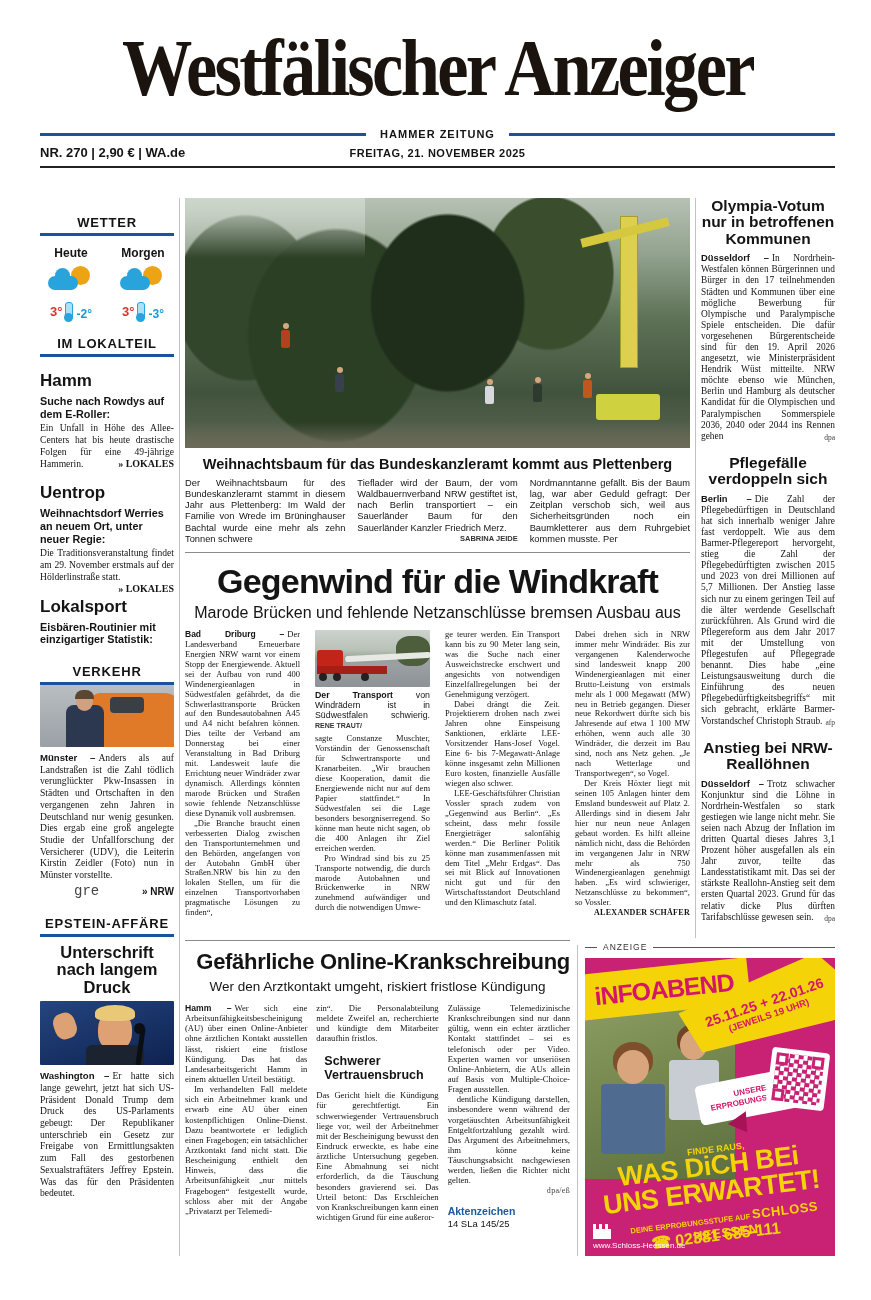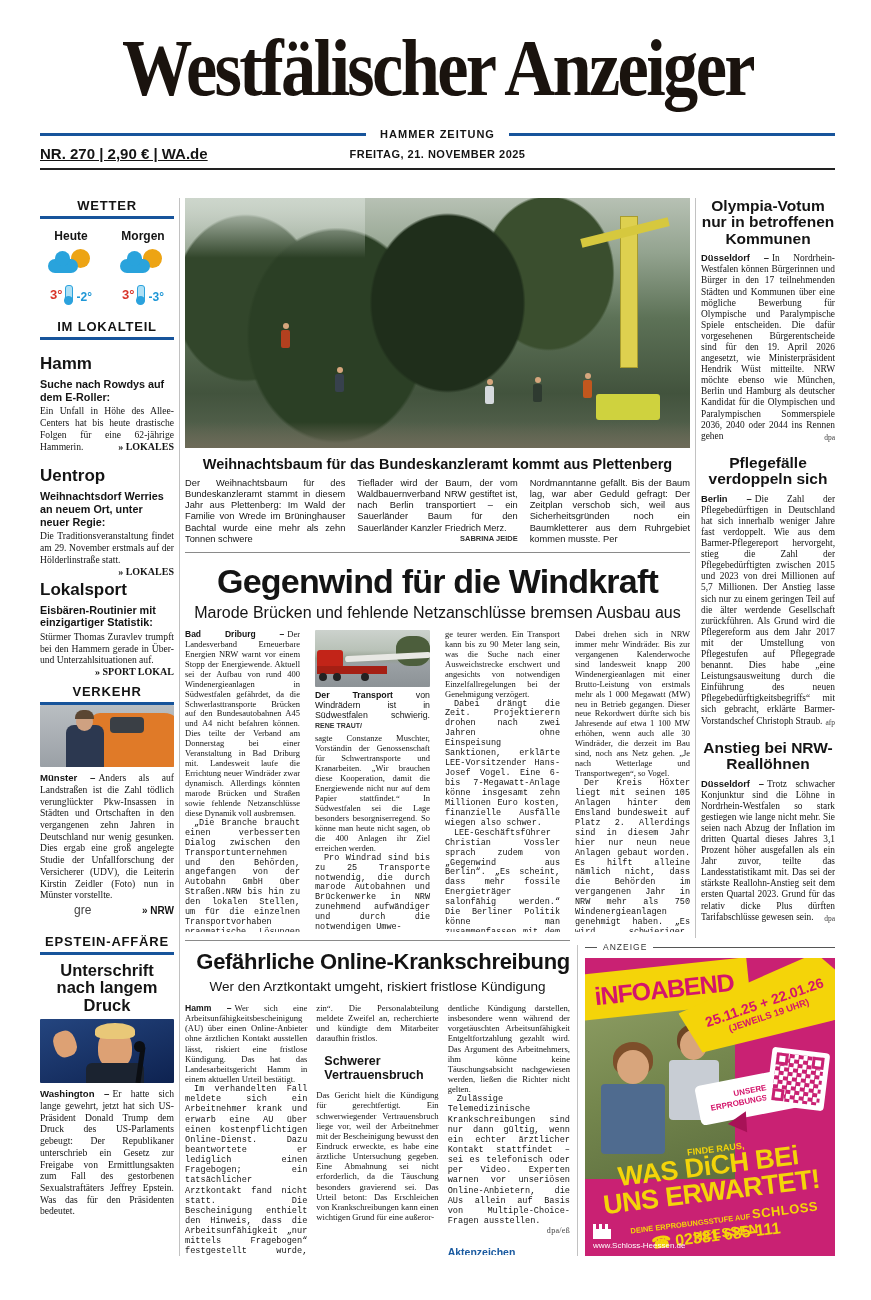--- a/index.html
+++ b/index.html
@@ -7,38 +7,38 @@
         font-family:"Liberation Sans",sans-serif;color:#141414;overflow:hidden;}
   
   .masthead{position:absolute;left:40px;top:28px;width:795px;}
   .mh-title{text-align:center;font-family:"Liberation Serif",serif;font-weight:bold;
             font-size:80px;letter-spacing:-3px;color:#1a130e;line-height:1.0;
             transform:scaleX(.88);transform-origin:center;white-space:nowrap;}
   .mh-row1{display:grid;grid-template-columns:1fr auto 1fr;align-items:center;gap:14px;margin-top:20px;}
   .mh-line{height:3px;background:#17549b;}
   .mh-ed{font-weight:bold;font-size:11px;letter-spacing:1px;}
   .mh-row2{display:grid;grid-template-columns:1fr auto 1fr;align-items:center;margin-top:5px;}
-  .mh-issue{font-weight:bold;font-size:15px;justify-self:start;text-decoration:underline;}
+  .mh-issue{font-weight:bold;font-size:13px;justify-self:start;}
   .mh-date{font-weight:bold;font-size:11px;letter-spacing:.5px;}
   .mh-rule{height:2px;background:#222;margin-top:6px;}
   
   .kick{font-size:13px;font-weight:bold;text-align:center;letter-spacing:.8px;}
   .krule{height:3px;background:#17549b;margin-top:3px;}
   .thinrule{height:1px;background:#8a8a8a;}
   .vsep{position:absolute;width:1px;background:#c2c2c2;}
   .bt{font-family:"Liberation Serif",serif;text-align:justify;}
   .bt p{margin:0;}
-  .bt p + p{text-indent:9px;font-family:Liberation Mono, monospace;}
+  .bt p + p{text-indent:9px;}
   .dl{font-weight:bold;font-family:"Liberation Sans",sans-serif;margin-right:3px;}
   .ref{font-weight:bold;font-size:10px;white-space:nowrap;}
-  .credit{font-size:12px;color:#444;}
+  .credit{font-size:14px;color:#444;font-family:Liberation Mono, monospace;}
   .refrow{display:flex;justify-content:space-between;align-items:baseline;margin-top:2px;}
   .byline{font-size:8px;font-weight:bold;text-align:right;letter-spacing:.3px;}
   
-  .leftcol{position:absolute;left:40px;top:198px;width:134px;height:1060px;overflow:hidden;}
+  .leftcol{position:absolute;left:40px;top:215px;width:134px;height:1060px;overflow:hidden;}
   .wx-row{display:flex;justify-content:space-between;margin-top:10px;}
   .wx-day{width:62px;text-align:center;}
   .wx-label{font-weight:bold;font-size:12px;}
   .wx-icon{position:relative;height:36px;margin-top:4px;}
   .sun{position:absolute;left:31px;top:2px;width:19px;height:19px;border-radius:50%;background:#eda414;}
   .cloud{position:absolute;left:8px;top:12px;width:30px;height:14px;border-radius:10px;background:#29a3dc;}
   .cloud::before{content:"";position:absolute;left:7px;top:-8px;width:15px;height:15px;border-radius:50%;background:#29a3dc;}
   .wx-temps{display:flex;align-items:center;justify-content:center;gap:3px;margin-top:2px;}
   .hi{color:#d8342a;font-weight:bold;font-size:13px;}
   .lo{color:#1f97d6;font-weight:bold;font-size:12px;position:relative;top:3px;}
@@ -198,33 +198,32 @@
       </div>
     </div>
 
     <div style="margin-top:16px;">
       <div class="kick">IM LOKALTEIL</div>
       <div class="krule"></div>
 
       <div class="lk">
         <div class="sec" style="margin-top:4px;">Hamm</div>
         <div class="lead">Suche nach Rowdys auf dem E-Roller:</div>
-        <div class="bt smallbody"><span>Ein Unfall in Höhe des Allee-Centers hat bis heute drastische Folgen für eine 62-jährige Hammerin.</span> <span class="ref">» LOKALES</span></div>
+        <div class="bt smallbody"><span>Ein Unfall in Höhe des Allee-Centers hat bis heute drastische Folgen für eine 49-jährige Hammerin.</span> <span class="ref">» LOKALES</span></div>
       </div>
 
       <div class="lk">
         <div class="sec">Uentrop</div>
         <div class="lead">Weihnachtsdorf Werries an neuem Ort, unter neuer Regie:</div>
         <div class="bt smallbody"><span>Die Traditionsveranstaltung findet am 29. November erstmals auf der Hölderlinstraße statt.</span> <span class="ref">» LOKALES</span></div>
       </div>
 
       <div class="lk">
         <div class="sec">Lokalsport</div>
         <div class="lead">Eisbären-Routinier mit einzigartiger Statistik:</div>
-        <div class="bt smallbody"><span>Stürmer Thomas Zuravlev trumpft bei den Hammern gerade in Über- und Unterzahlsituationen auf.</span> <span class="ref">» SPORT LOKAL</span></div>
       </div>
     </div>
 
     <div style="margin-top:18px;">
       <div class="kick">VERKEHR</div>
       <div class="krule"></div>
       <div class="ph ph-unfall">
         <div class="shape" style="right:-8px;top:8px;width:92px;height:54px;border-radius:10px 18px 4px 4px;background:#e07a28;"></div>
         <div class="shape" style="right:30px;top:12px;width:34px;height:16px;border-radius:4px;background:#3a3f45;"></div>
         <div class="shape" style="left:26px;top:20px;width:38px;height:44px;border-radius:8px 8px 0 0;background:#2c3850;"></div>
@@ -350,22 +349,22 @@
       <div class="col3">
         <p><span class="dl">Hamm –</span><span>Wer sich eine Arbeitsunfähigkeitsbescheinigung (AU) über einen Online-Anbieter ohne ärztlichen Kontakt ausstellen lässt, riskiert eine fristlose Kündigung. Das hat das Landesarbeitsgericht Hamm in einem aktuellen Urteil bestätigt.</span></p>
         <p>Im verhandelten Fall meldete sich ein Arbeitnehmer krank und erwarb eine AU über einen kostenpflichtigen Online-Dienst. Dazu beantwortete er lediglich einen Fragebogen; ein tatsächlicher Arztkontakt fand nicht statt. Die Bescheinigung enthielt den Hinweis, dass die Arbeitsunfähigkeit „nur mittels Fragebogen“ festgestellt wurde, schloss aber mit der Angabe „Privatarzt per Telemedi-</p>
       </div>
       <div class="col3">
         <p>zin“. Die Personalabteilung meldete Zweifel an, recherchierte und kündigte dem Mitarbeiter daraufhin fristlos.</p>
         <div class="crosshead">Schwerer Vertrauensbruch</div>
         <p>Das Gericht hielt die Kündigung für gerechtfertigt. Ein schwerwiegender Vertrauensbruch liege vor, weil der Arbeitnehmer mit der Bescheinigung bewusst den Eindruck erweckte, es habe eine ärztliche Untersuchung gegeben. Eine Abmahnung sei nicht erforderlich, da die Täuschung besonders gravierend sei. Das Urteil betont: Das Erschleichen von Krankschreibungen kann einen wichtigen Grund für eine außeror-</p>
       </div>
       <div class="col3">
+        <p>Zulässige Telemedizinische Krankschreibungen sind nur dann gültig, wenn ein echter ärztlicher Kontakt stattfindet – sei es telefonisch oder per Video. Experten warnen vor unseriösen Online-Anbietern, die AUs allein auf Basis von Multiple-Choice-Fragen ausstellen.</p>
         <p>dentliche Kündigung darstellen, insbesondere wenn während der vorgetäuschten Arbeitsunfähigkeit Entgeltfortzahlung gezahlt wird. Das Argument des Arbeitnehmers, ihm könne keine Täuschungsabsicht nachgewiesen werden, ließen die Richter nicht gelten.</p>
-        <p>Zulässige Telemedizinische Krankschreibungen sind nur dann gültig, wenn ein echter ärztlicher Kontakt stattfindet – sei es telefonisch oder per Video. Experten warnen vor unseriösen Online-Anbietern, die AUs allein auf Basis von Multiple-Choice-Fragen ausstellen.</p>
         <div class="byline" style="font-weight:normal;color:#444;">dpa/eß</div>
         <div class="akz-label">Aktenzeichen</div>
         <div class="akz-val">14 SLa 145/25</div>
       </div>
     </div>
   </div>
 
   <div class="adblock">
     <div class="ad-label-row">
       <span class="dash s"></span>

